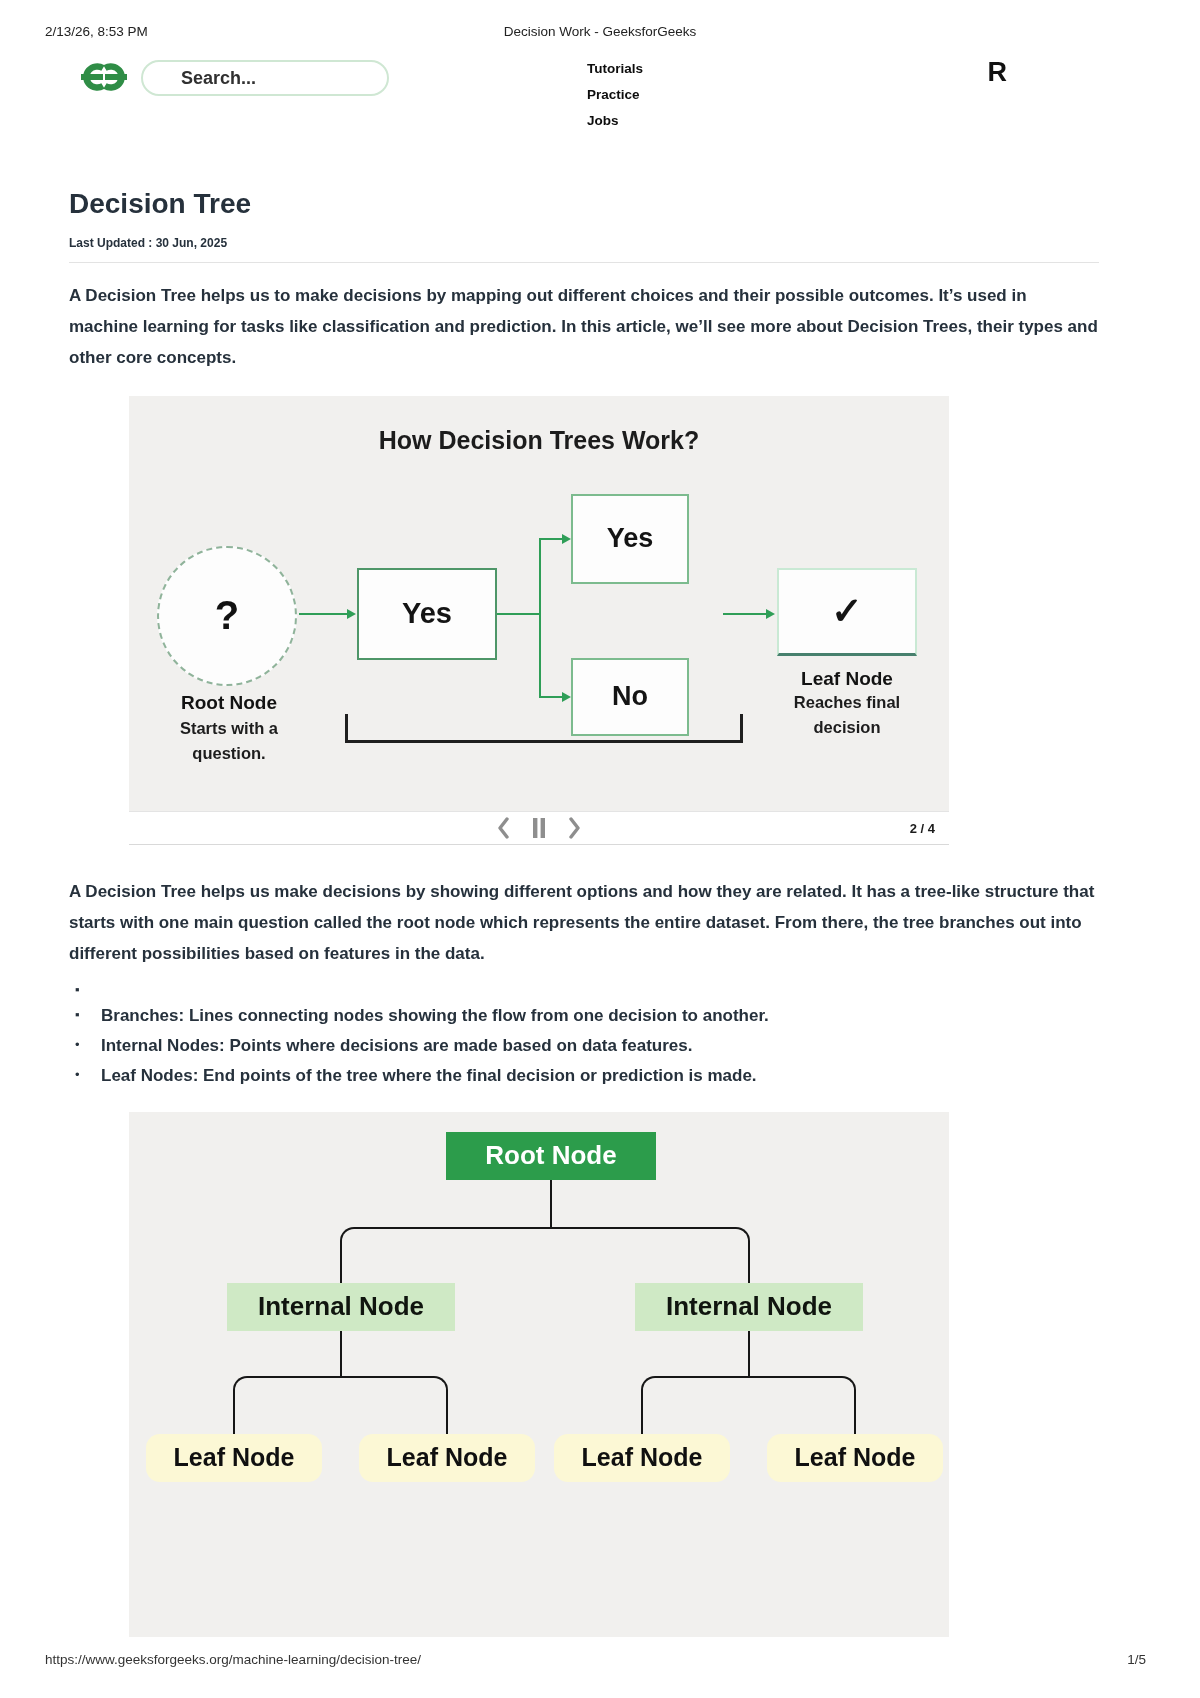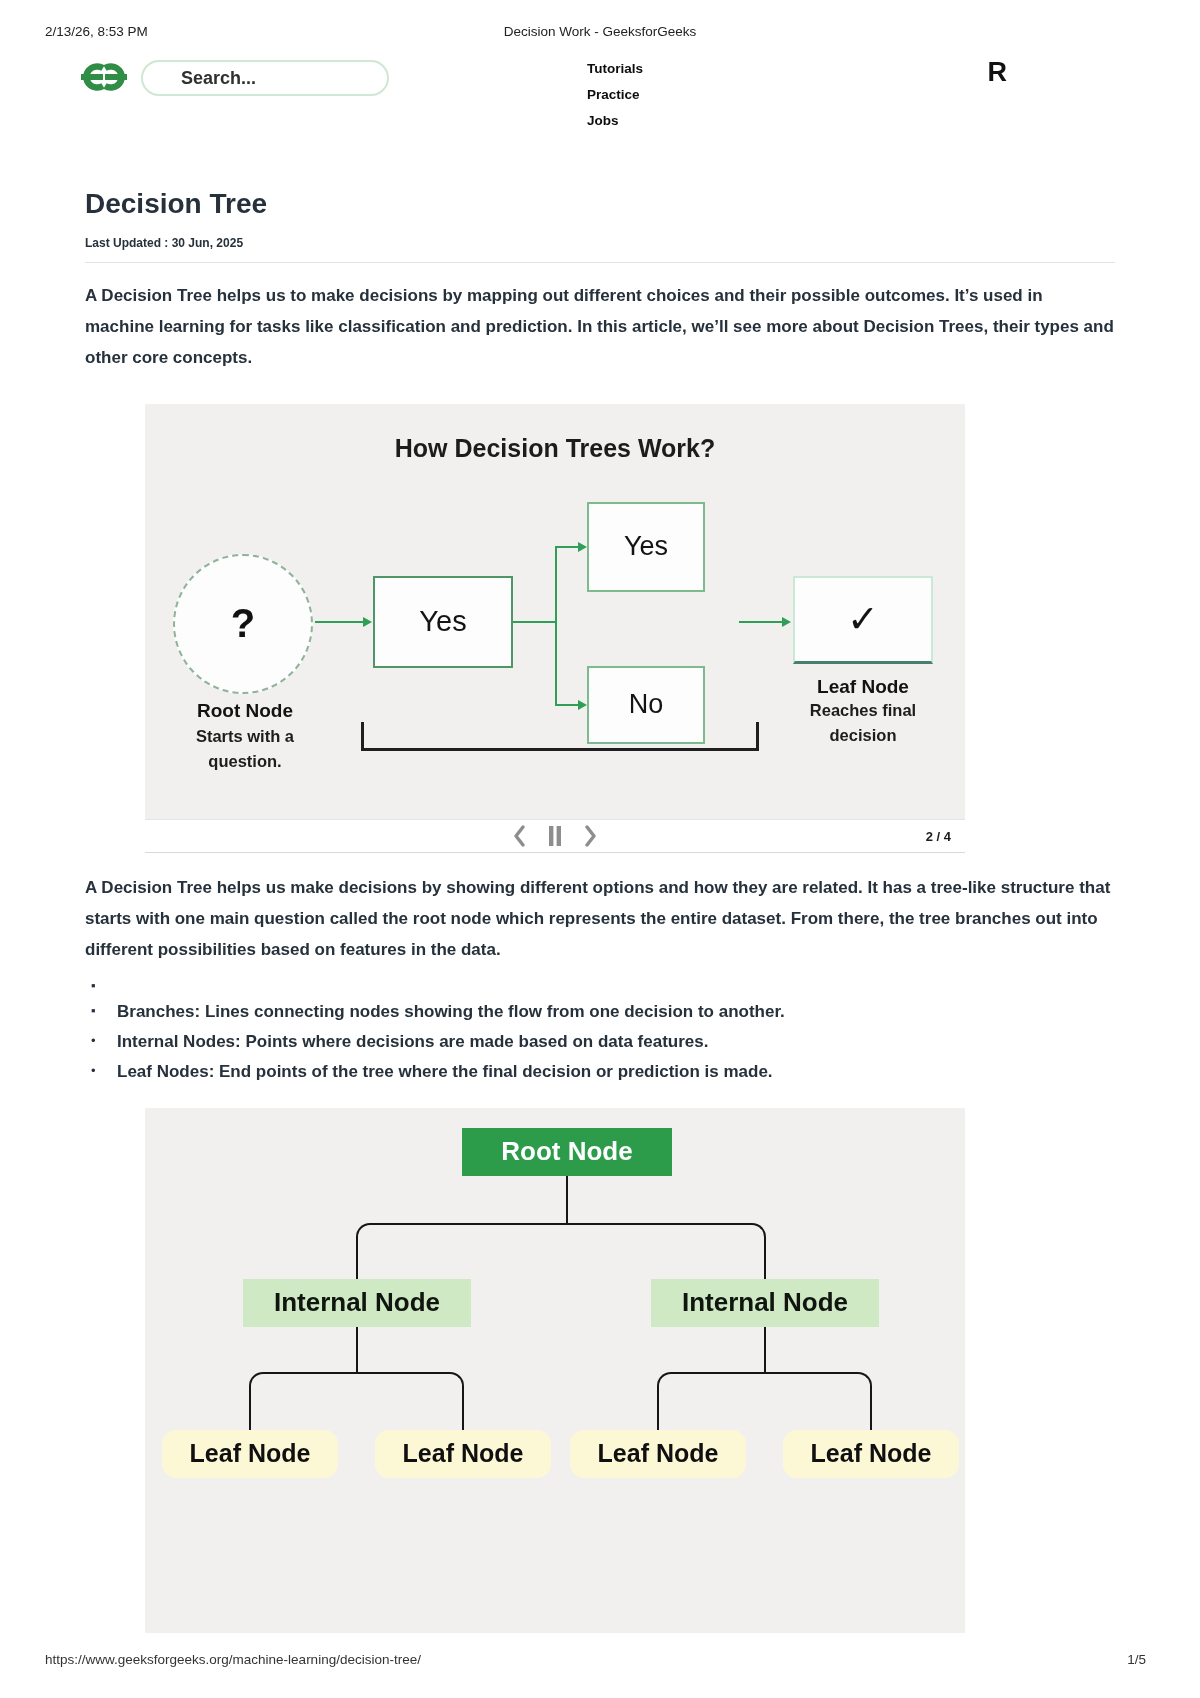--- a/index.html
+++ b/index.html
@@ -22,40 +22,40 @@
   .search-pill input { width:100%; height:100%; border:0; outline:none; background:transparent;
                  padding-left:38px; font-family:"Liberation Sans",sans-serif;
                  font-size:18px; font-weight:700; color:#303030; }
   .search-pill input::placeholder { color:#303030; opacity:1; }
   .hdr-nav { position:absolute; left:512px; top:1px; }
   .hdr-nav .nav-item { display:block; font-size:13.5px; font-weight:700; color:#0d0d0d;
                  line-height:26px; text-decoration:none; cursor:pointer; }
   .avatar { position:absolute; right:118px; top:2px; font-size:27px; font-weight:800; color:#111; }
 
   
-  .content { position:absolute; left:85px; top:188px; width:1030px; }
+  .content { position:absolute; left:69px; top:188px; width:1030px; }
   h1.title { font-size:28px; font-weight:800; color:#26313c; margin-bottom:16px; }
   .meta { font-size:12px; font-weight:700; margin-bottom:12px; }
   .divider { border:0; border-top:1px solid #e3e3e3; margin-bottom:18px; }
-  p.para { font-size:17px; font-weight:600; line-height:1.82; margin-bottom:30px; }
+  p.para { font-size:17px; font-weight:600; line-height:1.82; margin-bottom:22px; }
 
   
   .fig1 { position:relative; margin-left:60px; width:820px; height:415px; background:#f1f0ee; }
   .fig1-title { padding-top:30px; text-align:center; font-size:25px; font-weight:800; color:#1c1c1c; }
   .abs { position:absolute; }
   .hline { position:absolute; height:2px; background:#2f9e57; }
   .vline { position:absolute; width:2px; background:#2f9e57; }
   .arr-r { position:absolute; width:0; height:0; border-top:5px solid transparent;
            border-bottom:5px solid transparent; border-left:9px solid #2f9e57; }
   .root-circle { left:28px; top:150px; width:140px; height:140px; border-radius:50%;
                  background:#fdfdfd; border:2px dashed #8fb39a; display:flex;
                  align-items:center; justify-content:center; }
   .qmark { font-size:40px; font-weight:800; color:#111; }
   .node-box { position:absolute; background:#fdfdfd; display:flex; align-items:center;
-              justify-content:center; font-weight:400; color:#141414; }
+              justify-content:center; font-weight:700; color:#141414; }
   .box-decision { left:228px; top:172px; width:140px; height:92px; border:2px solid #4e9668; font-size:29px; }
   .box-yes { left:442px; top:98px; width:118px; height:90px; border:2px solid #7cbb8e; font-size:27px; }
   .box-no  { left:442px; top:262px; width:118px; height:78px; border:2px solid #7cbb8e; font-size:27px; }
   .box-leaf { left:648px; top:172px; width:140px; height:88px; border:2px solid #c9e9d4;
               border-bottom:3px solid #47806d; font-size:38px; }
   .fig-label { position:absolute; text-align:center; color:#121212; }
   .fig-label .lbl { font-size:19px; font-weight:800; }
   .fig-label .cap { font-size:16.5px; font-weight:600; line-height:1.55; color:#1d1d1d; }
   .bk { position:absolute; background:#1f1f1f; }
 
@@ -178,21 +178,21 @@
           </svg>
       </button>
       <button class="cbtn">
         <svg width="13" height="22" viewBox="0 0 13 22">
             <polyline points="3,2 10,11 3,20" fill="none" stroke="#8e8e8e" stroke-width="3.4" stroke-linecap="round" stroke-linejoin="round"></polyline>
           </svg>
       </button>
       <span class="slide-ind">2 / 4</span>
     </div>
 
-    <p class="para" style="margin-top:20px;margin-bottom:0;">A Decision Tree helps us make decisions by showing different options and how they are related. It has a tree-like structure that starts with one main question called the root node which represents the entire dataset. From there, the tree branches out into different possibilities based on features in the data.</p>
+    <p class="para" style="margin-top:32px;margin-bottom:0;">A Decision Tree helps us make decisions by showing different options and how they are related. It has a tree-like structure that starts with one main question called the root node which represents the entire dataset. From there, the tree branches out into different possibilities based on features in the data.</p>
 
     <ul class="bullets">
       <li>
         <span class="b-marker">▪</span>
       </li>
       <li>
         <span class="b-marker">▪</span>
         <span><span class="b-term">Branches:</span> <span class="b-desc">Lines connecting nodes showing the flow from one decision to another.</span></span>
       </li>
       <li>

